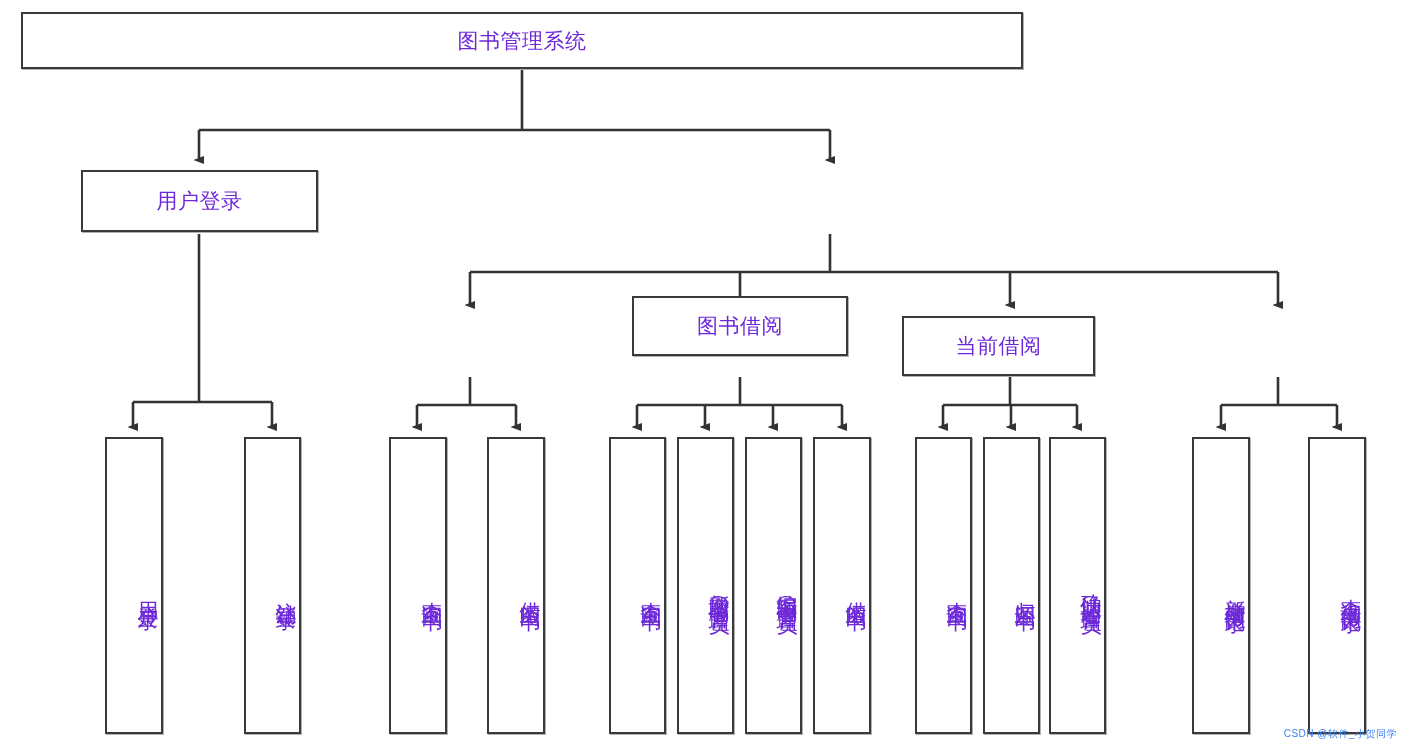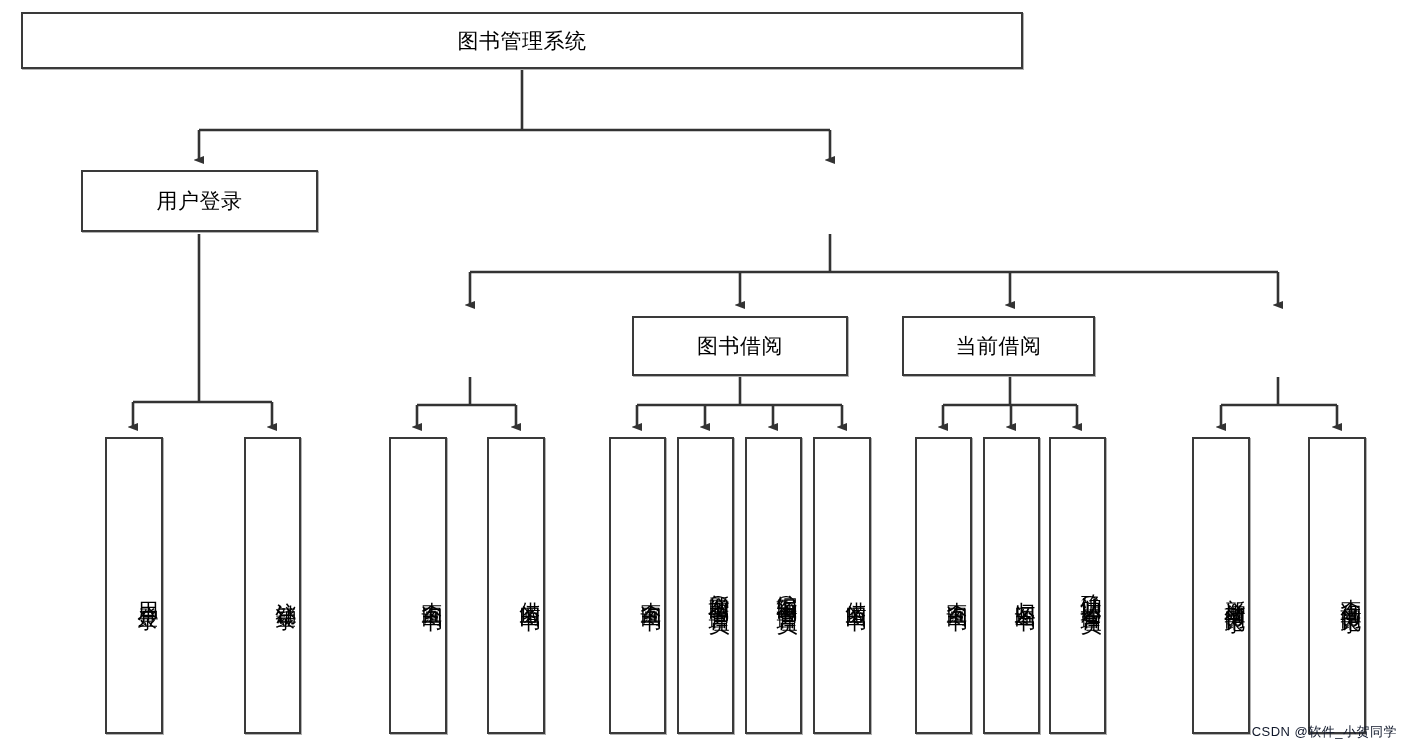--- a/index.html
+++ b/index.html
@@ -27,21 +27,21 @@
   }
   .node {
     position: absolute;
     box-sizing: border-box;
     background: #ffffff;
     border: 2px solid #3a3a3a;
     box-shadow: 1px 1px 0 rgba(0,0,0,0.30);
     display: flex;
     align-items: center;
     justify-content: center;
-    color: #000000;
+    color: #6d28d9;
     z-index: 2;
   }
   .node.horiz {
     font-size: 21px;
     letter-spacing: 0.5px;
     line-height: 1.2;
     text-align: center;
   }
   .node.vert {
     writing-mode: vertical-rl;
@@ -54,22 +54,22 @@
     padding-top: 10px;
     text-align: left;
   }
   .node.vert > span {
     display: block;
   }
   .watermark {
     position: absolute;
     right: 8px;
     bottom: 6px;
-    font-size: 13px;
-    color: #0f172a;
+    font-size: 10px;
+    color: #3b82f6;
     letter-spacing: 0.5px;
     z-index: 5;
     white-space: nowrap;
   }
 </style>
 </head>
 <body>
 
 <div id="canvas">
 
@@ -124,21 +124,21 @@
   </svg>
 
   <div class="node horiz" style="left:21px; top:12px; width:1002px; height:57px;">
     <span>图书管理系统</span>
   </div>
 
   <div class="node horiz" style="left:81px; top:170px; width:237px; height:62px;">
     <span>用户登录</span>
   </div>
 
-  <div class="node horiz" style="left:632px; top:316px; width:216px; height:60px;">
+  <div class="node horiz" style="left:632px; top:296px; width:216px; height:60px;">
     <span>图书借阅</span>
   </div>
   <div class="node horiz" style="left:902px; top:316px; width:193px; height:60px;">
     <span>当前借阅</span>
   </div>
 
   <div class="node vert" style="left:105px; top:437px; width:58px; height:297px;">
     <span>用户登录</span>
   </div>
   <div class="node vert" style="left:244px; top:437px; width:57px; height:297px;">

